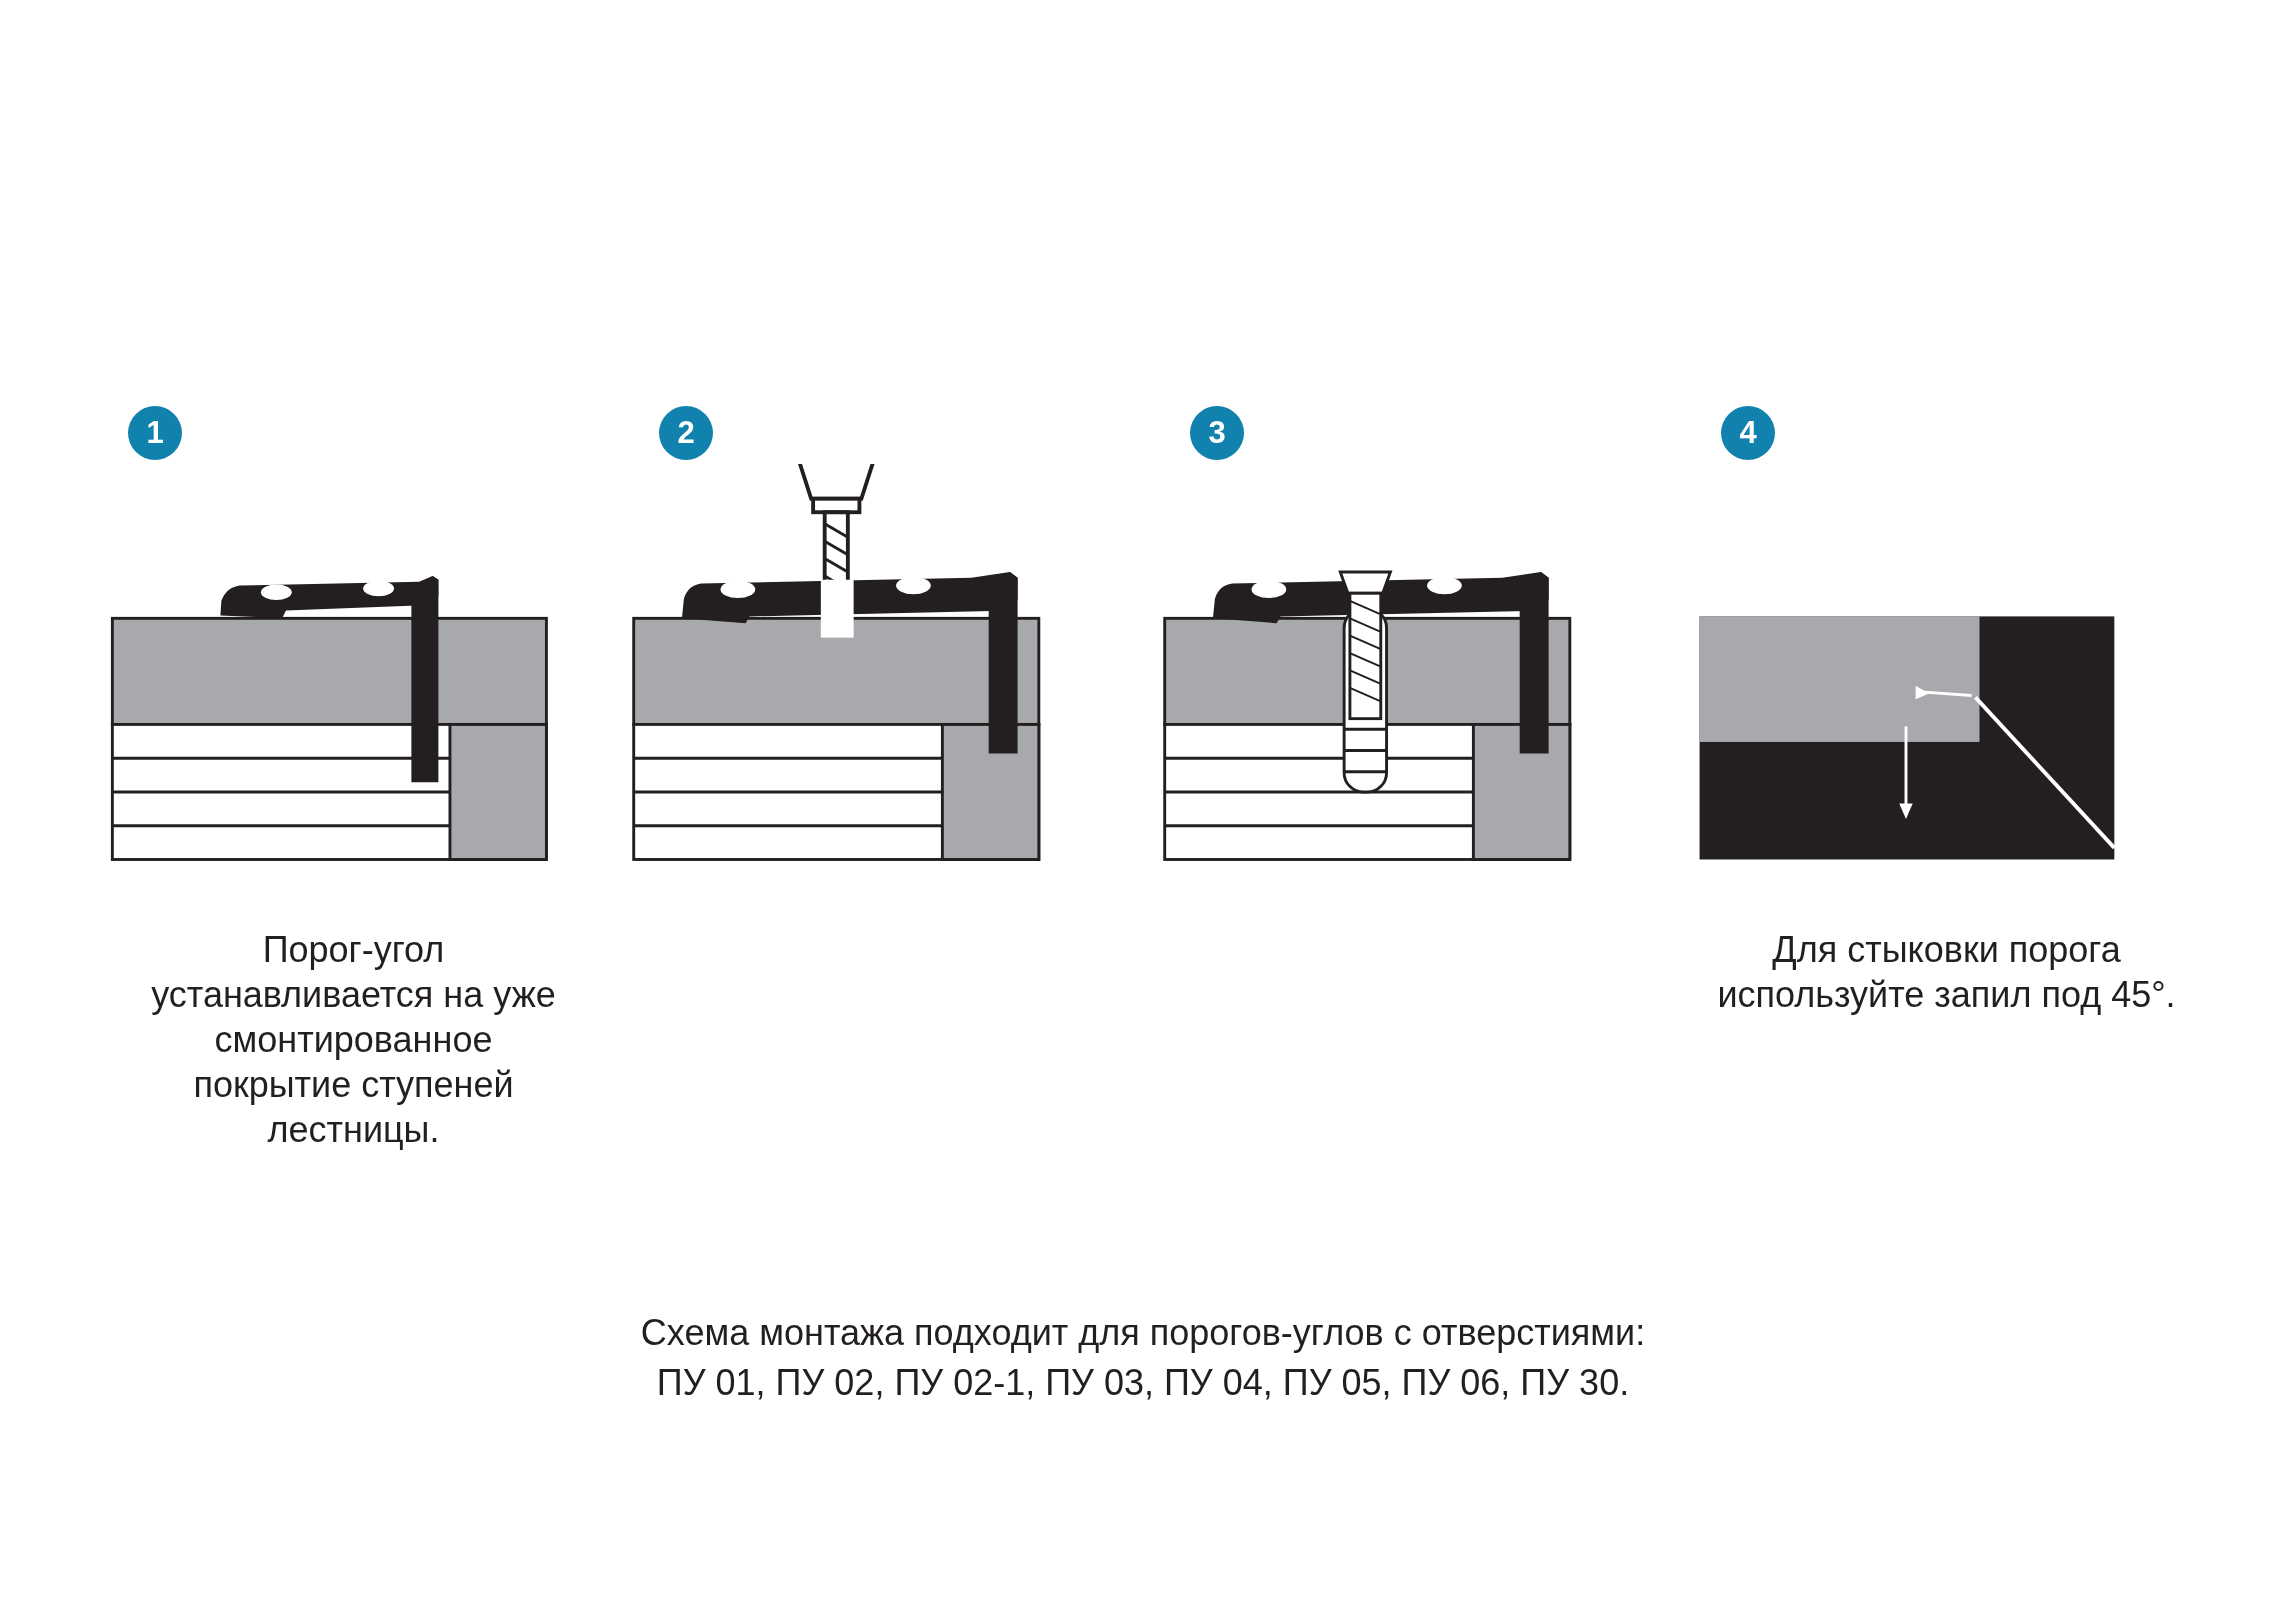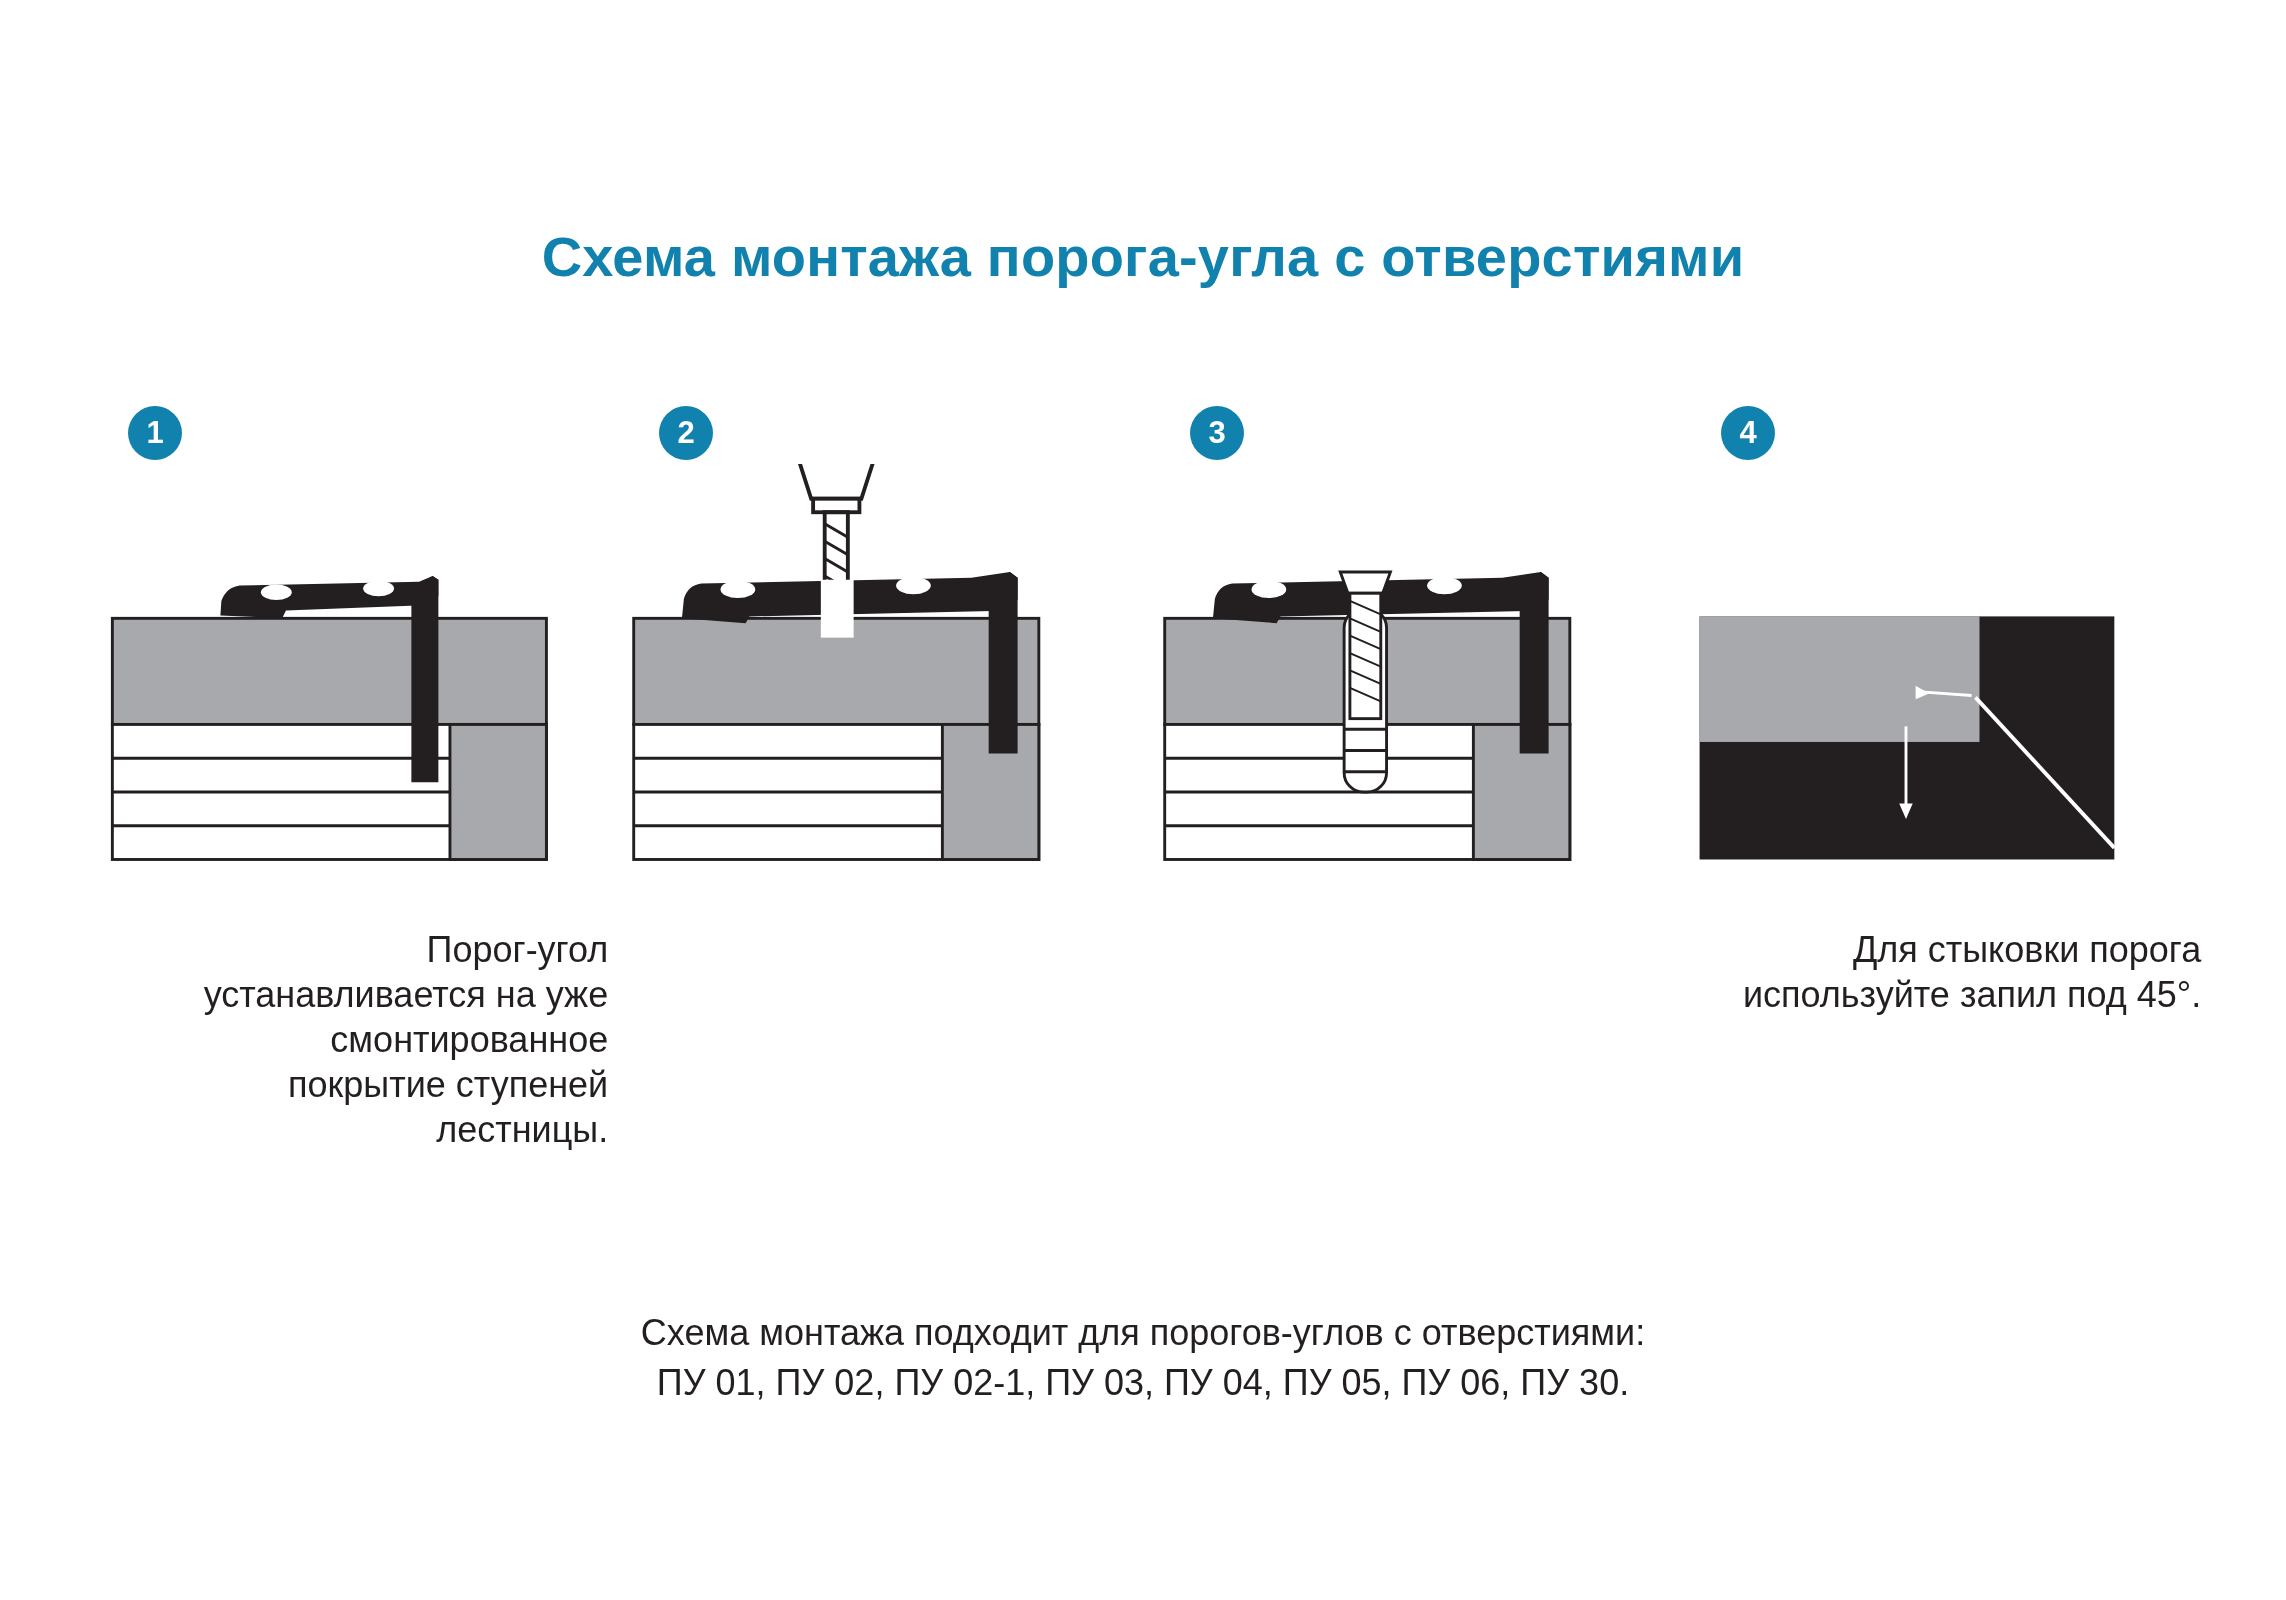--- a/index.html
+++ b/index.html
@@ -58,21 +58,21 @@
     align-items: center;
     justify-content: center;
     margin-left: 35px;
   }
   .art {
     height: 463px;
     position: relative;
     margin-top: 3.9px;
   }
   .caption {
-    text-align: right;
+    text-align: center;
     font-size: 36px;
     line-height: 45px;
     color: #231f20;
     padding: 0 5.8px;
     white-space: pre-line;
   }
   .step-4 .caption { }
 
   .footer {
     position: absolute;
@@ -85,21 +85,20 @@
     color: #231f20;
     white-space: pre-line;
   }
   svg { display: block; }
 </style>
 </head>
 <body>
 
 <div class="page">
 
-  <div class="title">Схема монтажа порога-угла с отверстиями</div>
 
   <div class="steps">
 
     <div class="step step-1">
       <div class="badge">1</div>
       <div class="art">
         <svg viewBox="0 0 540 480" width="521" height="463">
 
           <rect x="20" y="160" width="450" height="110" fill="#a7a9ac" stroke="#231f20" stroke-width="3"></rect>
           <rect x="20" y="270" width="450" height="140" fill="#ffffff" stroke="#231f20" stroke-width="3"></rect>

